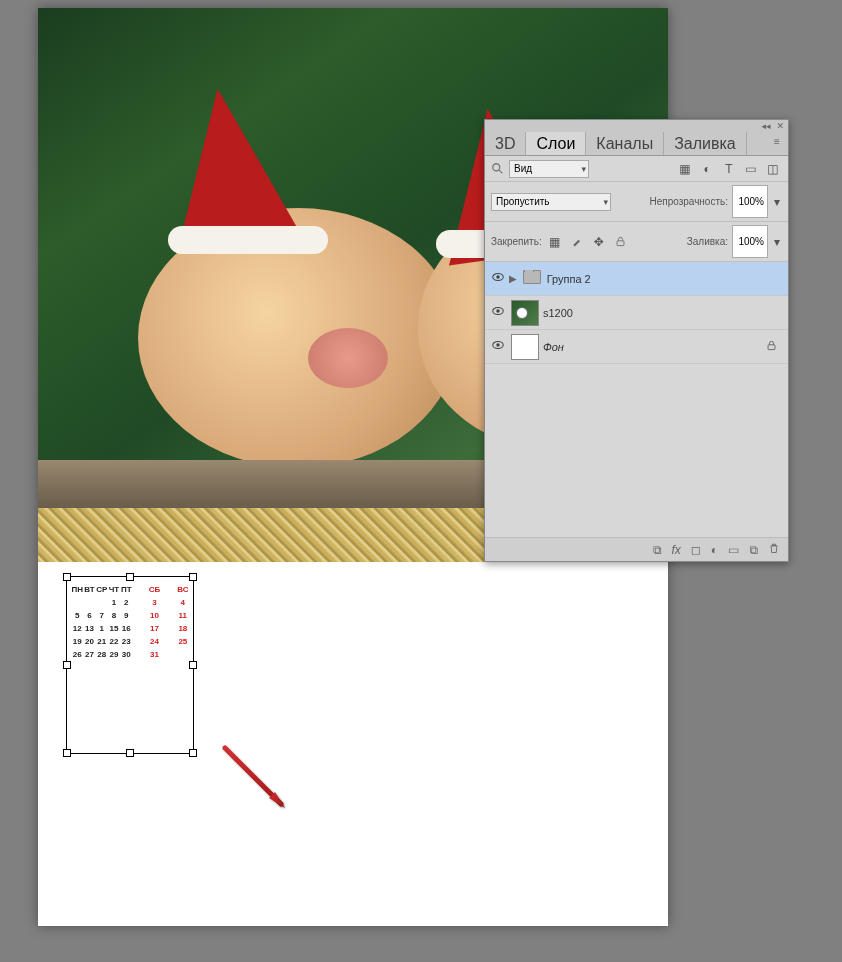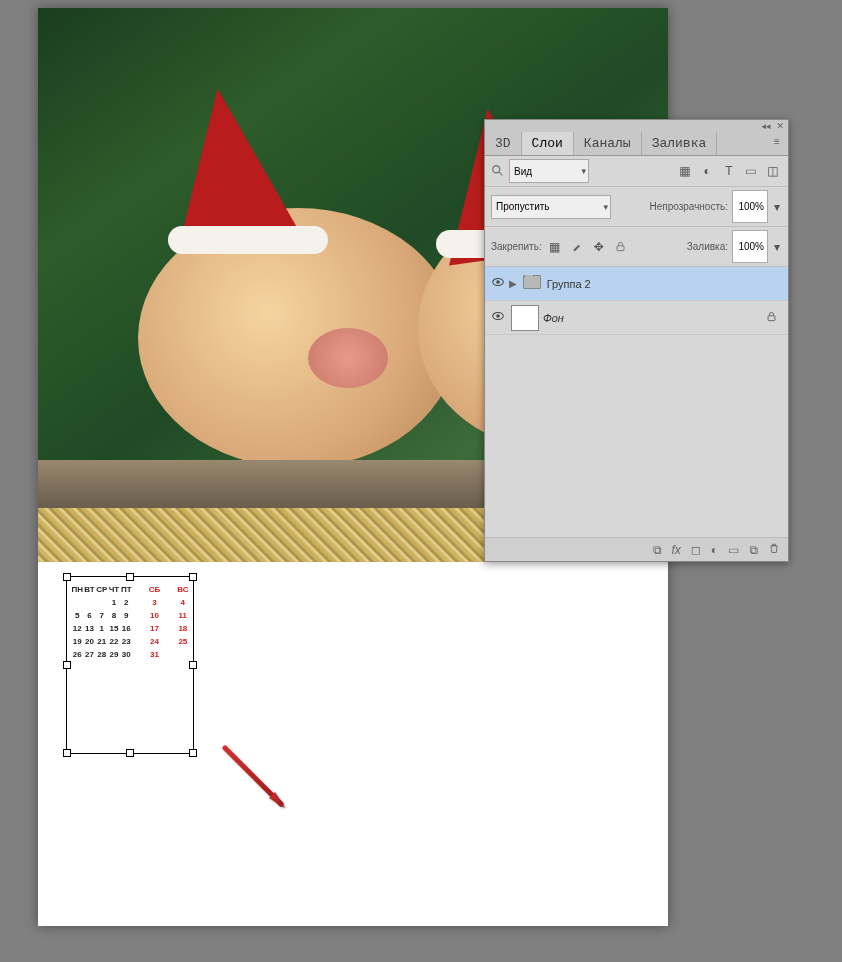--- a/index.html
+++ b/index.html
@@ -136,27 +136,26 @@
   .panel-tabs {
     display: flex;
     background: #c8c8c8;
     border-bottom: 1px solid #999;
     height: 24px;
     align-items: stretch;
     position: relative;
   }
   .tab {
     padding: 4px 10px;
-    font-size: 13px;
+    font-size: 16px;
     color: #444;
     border-right: 1px solid #aaa;
     cursor: pointer;
     display: flex;
     align-items: center;
-    font-family: Liberation Mono, monospace;
   }
   .tab.active { background: #d7d7d7; color: #000; }
   .panel-header-right {
     position: absolute;
     right: 4px; top: 3px;
     display: flex; gap: 4px;
   }
   .hicon {
     width: 14px; height: 14px;
     color: #666;
@@ -169,21 +168,21 @@
     display: flex;
     align-items: center;
     padding: 3px 6px;
     border-bottom: 1px solid #bfbfbf;
     min-height: 26px;
     gap: 4px;
   }
   .selectbox {
     background: #efefef;
     border: 1px solid #aaa;
-    height: 24px;
+    height: 18px;
     display: flex;
     align-items: center;
     padding: 0 4px;
     font-size: 10px;
     position: relative;
   }
   .selectbox .dd {
     position: absolute;
     right: 2px;
     color: #555;
@@ -490,20 +489,30 @@
         </div>
       <span class="lname">Группа 2</span>
     </div>
     <div class="layer">
       <span class="eye">
         <svg viewBox="0 0 16 16" width="14" height="14">
             <ellipse cx="8" cy="8" rx="6" ry="4" fill="none" stroke="#444" stroke-width="1.2"></ellipse>
             <circle cx="8" cy="8" r="2" fill="#444"></circle>
           </svg>
       </span>
+      <div class="thumb img sobadge"></div>
+      <span class="lname">s1200</span>
+    </div>
+    <div class="layer">
+      <span class="eye">
+        <svg viewBox="0 0 16 16" width="14" height="14">
+            <ellipse cx="8" cy="8" rx="6" ry="4" fill="none" stroke="#444" stroke-width="1.2"></ellipse>
+            <circle cx="8" cy="8" r="2" fill="#444"></circle>
+          </svg>
+      </span>
       <div class="thumb"></div>
       <span class="lname italic">Фон</span>
       <span class="lock-icon">
         <svg viewBox="0 0 16 16" width="11" height="11">
             <rect x="3" y="7" width="10" height="7" rx="1" fill="none" stroke="#555" stroke-width="1.2"></rect>
             <path d="M5 7 V5 a3 3 0 0 1 6 0 V7" fill="none" stroke="#555" stroke-width="1.2"></path>
           </svg>
       </span>
     </div>
   </div>

